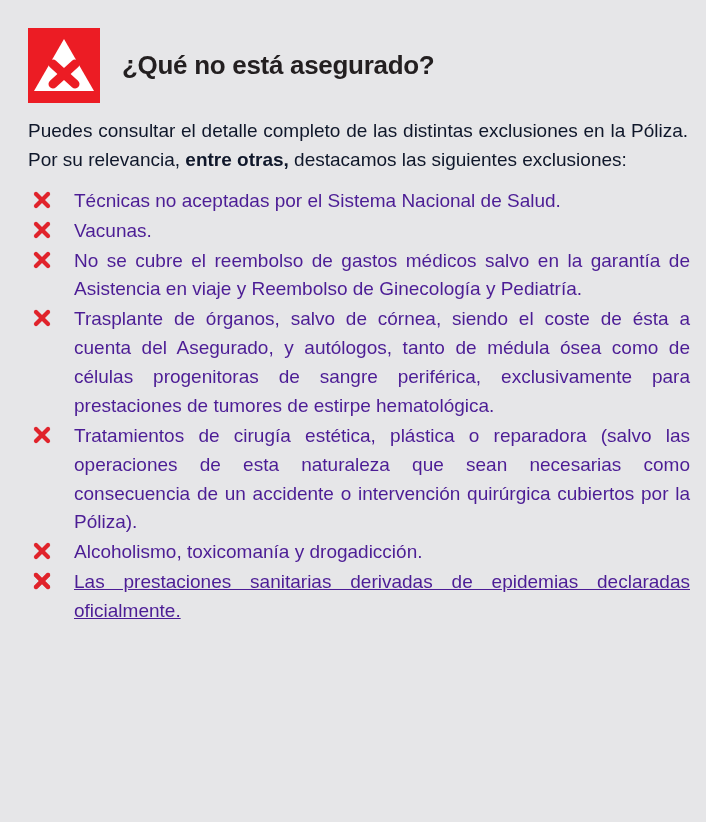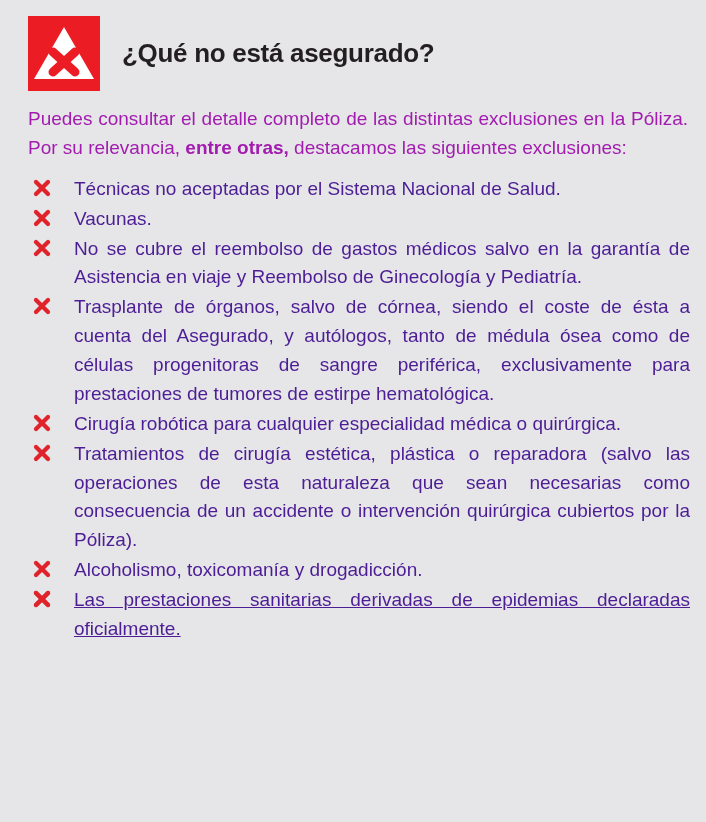--- a/index.html
+++ b/index.html
@@ -13,21 +13,21 @@
     font-family: "Liberation Sans", sans-serif;
     color: #2b2b2f;
     overflow: hidden;
   }
 
   .page {
     width: 624px;
     height: 822px;
     background: #e6e6e8;
     box-sizing: border-box;
-    padding: 15px 18px 0 28px;
+    padding: 27px 18px 0 28px;
     position: relative;
   }
 
   
   .header {
     display: flex;
     align-items: center;
     height: 76px;
   }
   .logo-mark {
@@ -53,21 +53,21 @@
   }
 
   
   .intro {
     margin: 14px 0 0 0;
     width: 660px;
     font-size: 19px;
     line-height: 1.52;
     text-align: justify;
     text-justify: inter-word;
-    color: #a21caf;
+    color: #0f172a;
   }
   .intro b {
     font-weight: bold;
   }
 
   
   .exclusions {
     margin: 12px 0 0 0;
     padding: 0;
     list-style: none;
@@ -170,30 +170,20 @@
       </span><span class="txt">Trasplante de órganos, salvo de córnea, siendo el coste de ésta a cuenta del Asegurado, y autólogos, tanto de médula ósea como de células progenitoras de sangre periférica, exclusivamente para prestaciones de tumores de estirpe hematológica.</span>
     </li>
     <li class="exclusion-item">
       <span class="x-icon">
         <svg width="20" height="22" viewBox="0 0 20 22" xmlns="http://www.w3.org/2000/svg" aria-hidden="true">
           <g stroke="#e0232b" stroke-width="4.2" stroke-linecap="round">
             <line x1="4" y1="5" x2="16" y2="17"></line>
             <line x1="16" y1="5" x2="4" y2="17"></line>
           </g>
         </svg>
-      </span><span class="txt">Cirugía robótica para cualquier especialidad médica o quirúrgica.</span>
-    </li>
-    <li class="exclusion-item">
-      <span class="x-icon">
-        <svg width="20" height="22" viewBox="0 0 20 22" xmlns="http://www.w3.org/2000/svg" aria-hidden="true">
-          <g stroke="#e0232b" stroke-width="4.2" stroke-linecap="round">
-            <line x1="4" y1="5" x2="16" y2="17"></line>
-            <line x1="16" y1="5" x2="4" y2="17"></line>
-          </g>
-        </svg>
       </span><span class="txt">Tratamientos de cirugía estética, plástica o reparadora (salvo las operaciones de esta naturaleza que sean necesarias como consecuencia de un accidente o intervención quirúrgica cubiertos por la Póliza).</span>
     </li>
     <li class="exclusion-item">
       <span class="x-icon">
         <svg width="20" height="22" viewBox="0 0 20 22" xmlns="http://www.w3.org/2000/svg" aria-hidden="true">
           <g stroke="#e0232b" stroke-width="4.2" stroke-linecap="round">
             <line x1="4" y1="5" x2="16" y2="17"></line>
             <line x1="16" y1="5" x2="4" y2="17"></line>
           </g>
         </svg>

